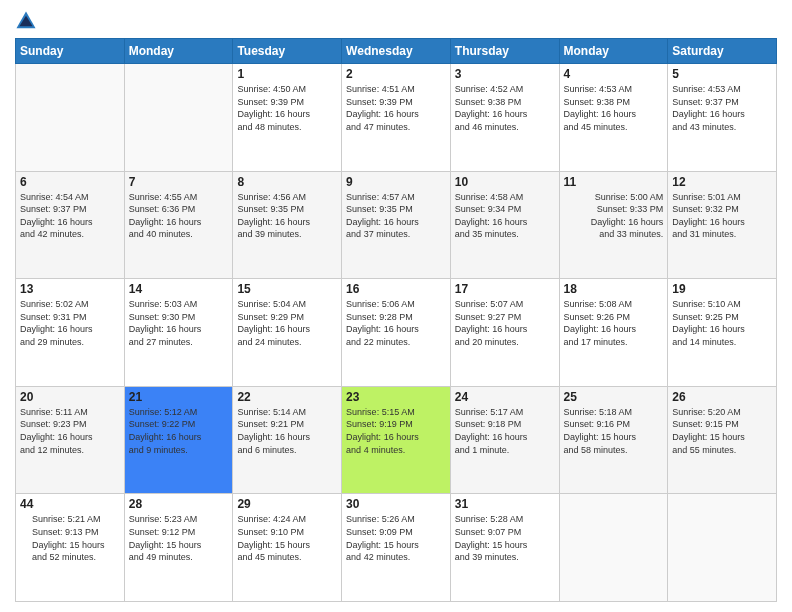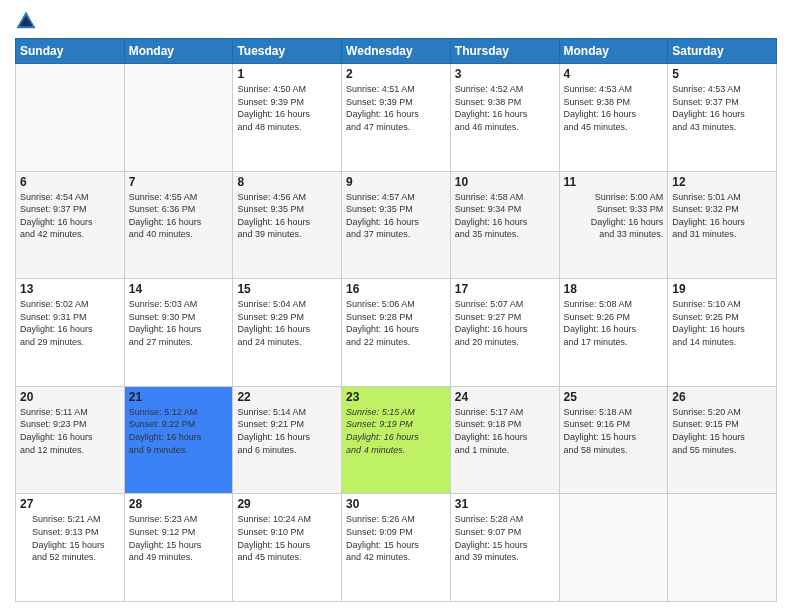--- a/index.html
+++ b/index.html
@@ -295,21 +295,21 @@
           </td>
           <td style="background: rgb(245, 245, 245);">
             <span class="day-number">22</span>
             <div class="day-info" style="white-space: pre-line;">Sunrise: 5:14 AM
 Sunset: 9:21 PM
 Daylight: 16 hours
 and 6 minutes.</div>
           </td>
           <td style="background: #bef264;">
             <span class="day-number">23</span>
-            <div class="day-info" style="white-space: pre-line; font-style: italic;">Sunrise: 5:15 AM
+            <div class="day-info" style="white-space: pre-line;">Sunrise: 5:15 AM
 Sunset: 9:19 PM
 Daylight: 16 hours
 and 4 minutes.</div>
           </td>
           <td style="background: rgb(245, 245, 245);">
             <span class="day-number">24</span>
             <div class="day-info" style="white-space: pre-line;">Sunrise: 5:17 AM
 Sunset: 9:18 PM
 Daylight: 16 hours
 and 1 minute.</div>
@@ -324,36 +324,36 @@
           <td style="background: rgb(245, 245, 245);">
             <span class="day-number">26</span>
             <div class="day-info" style="white-space: pre-line;">Sunrise: 5:20 AM
 Sunset: 9:15 PM
 Daylight: 15 hours
 and 55 minutes.</div>
           </td>
         </tr>
         <tr>
           <td>
-            <span class="day-number">27</span>
+            <span class="day-number">44</span>
             <div class="day-info" style="white-space: pre-line; margin-left: 12px;">Sunrise: 5:21 AM
 Sunset: 9:13 PM
 Daylight: 15 hours
 and 52 minutes.</div>
           </td>
           <td>
             <span class="day-number">28</span>
             <div class="day-info" style="white-space: pre-line;">Sunrise: 5:23 AM
 Sunset: 9:12 PM
 Daylight: 15 hours
 and 49 minutes.</div>
           </td>
           <td>
             <span class="day-number">29</span>
-            <div class="day-info" style="white-space: pre-line;">Sunrise: 10:24 AM
+            <div class="day-info" style="white-space: pre-line;">Sunrise: 4:24 AM
 Sunset: 9:10 PM
 Daylight: 15 hours
 and 45 minutes.</div>
           </td>
           <td>
             <span class="day-number">30</span>
             <div class="day-info" style="white-space: pre-line;">Sunrise: 5:26 AM
 Sunset: 9:09 PM
 Daylight: 15 hours
 and 42 minutes.</div>

